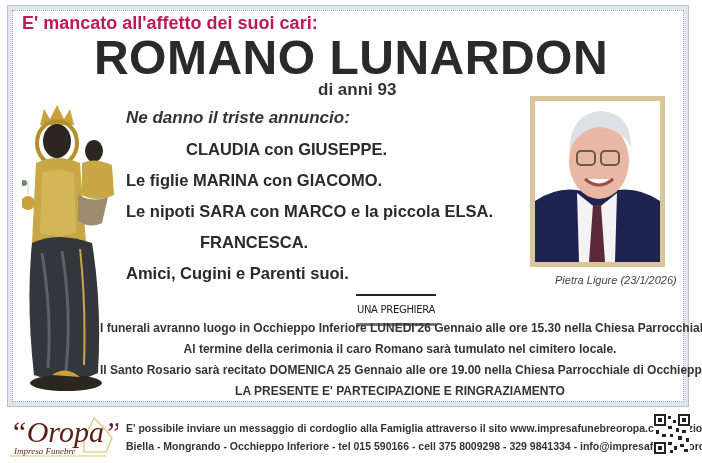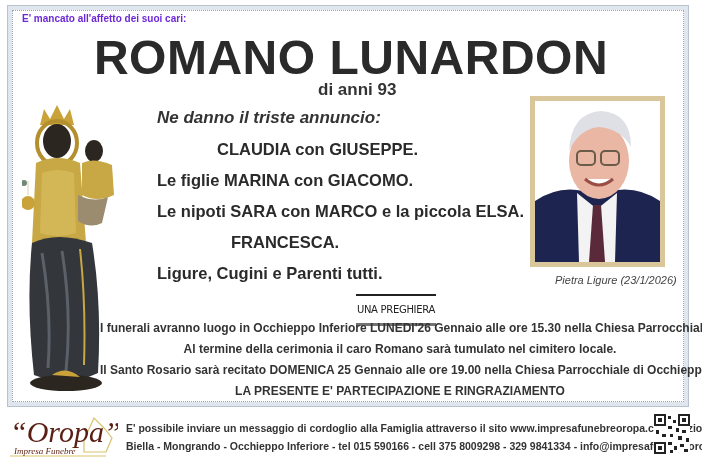--- a/index.html
+++ b/index.html
@@ -13,33 +13,33 @@
     border:4px solid #dfe6ee;
     outline:1px solid #b9c3cf;
     background:#fff;
     box-sizing:border-box;
   }
   .border-inner {
     position:absolute; left:0; top:0; right:0; bottom:0;
     border:1px dotted #9aa6b4;
   }
   .intro {
-    position:absolute; left:22px; top:13px; font-size:10px; font-weight:bold; color:#6d28d9;
+    position:absolute; left:22px; top:13px; font-size:18px; font-weight:bold; color:#be185d;
   }
   .name {
     position:absolute; left:0; top:30px; width:702px; text-align:center;
     font-size:48px; font-weight:bold; color:#2a2a2a; letter-spacing:0.5px;
   }
   .age {
     position:absolute; left:318px; top:80px; font-size:17px; font-weight:bold; color:#333;
   }
   .statue {
     position:absolute; left:22px; top:103px; width:100px; height:290px;
   }
-  .announce-block { position:absolute; left:126px; top:108px;margin-left:31px; }
+  .announce-block { position:absolute; left:126px; top:108px; }
   .announce-heading {
     font-size:17px; font-weight:bold; font-style:italic; color:#333; margin-bottom:10px;
   }
   .family-line {
     font-size:16.5px; font-weight:bold; color:#2a2a2a; white-space:nowrap; height:31px; line-height:22px;
   }
   .photo-frame {
     position:absolute; left:530px; top:96px; width:135px; height:171px;
     box-sizing:border-box; border:5px solid #d9c79b;
     background:#fff;
@@ -104,21 +104,21 @@
     <path d="M30,272 Q44,262 58,274" fill="#c9a23a"></path>
   </svg>
 </div>
 
 <div class="announce-block">
   <div class="announce-heading">Ne danno il triste annuncio:</div>
   <div class="family-line" style="padding-left:60px">CLAUDIA con GIUSEPPE.</div>
   <div class="family-line">Le figlie MARINA con GIACOMO.</div>
   <div class="family-line">Le nipoti SARA con MARCO e la piccola ELSA.</div>
   <div class="family-line" style="padding-left:74px">FRANCESCA.</div>
-  <div class="family-line">Ligure, Cugini e Parenti tutti.</div>
+  <div class="family-line">Amici, Cugini e Parenti suoi.</div>
 </div>
 
 <div class="photo-frame">
   <svg width="125" height="161" viewBox="0 0 125 161">
     <rect width="125" height="161" fill="#ffffff"></rect>
 
     <path d="M0,100 Q30,80 62,95 Q95,80 125,100 L125,161 L0,161 Z" fill="#1d2450"></path>
 
     <path d="M42,92 L62,108 L82,92 L80,161 L44,161 Z" fill="#f3f3f3"></path>
 

